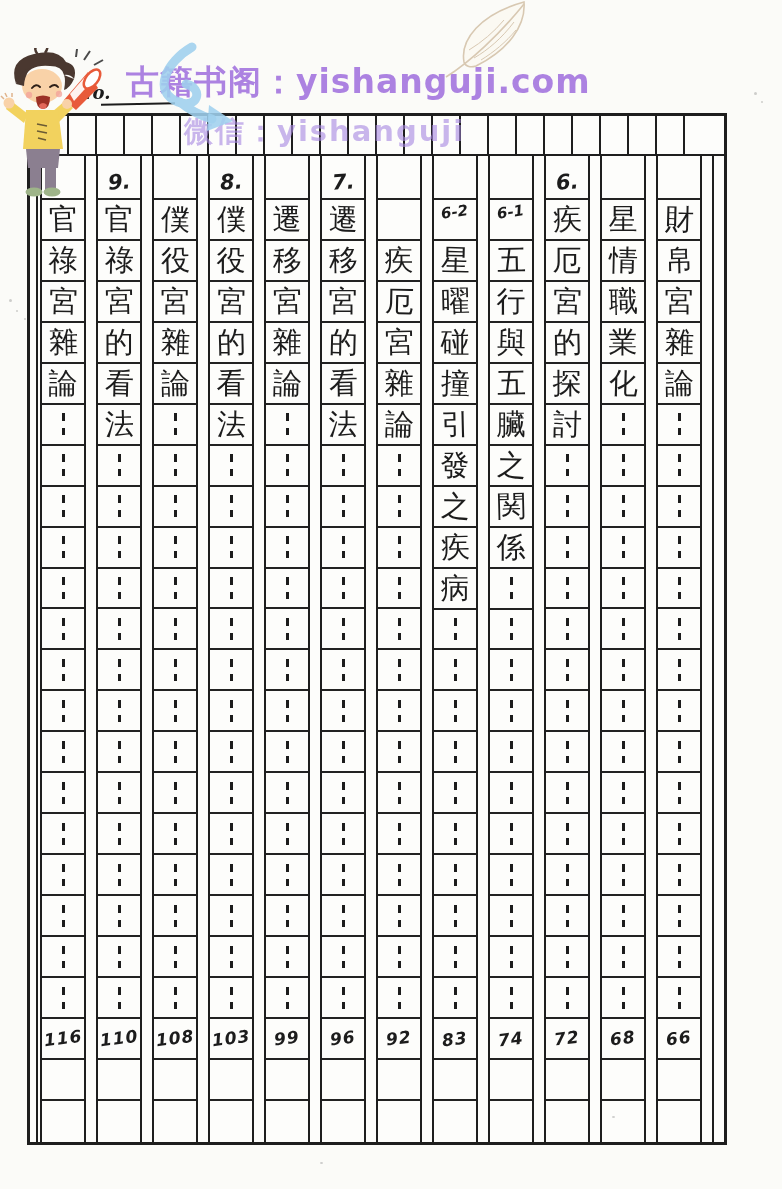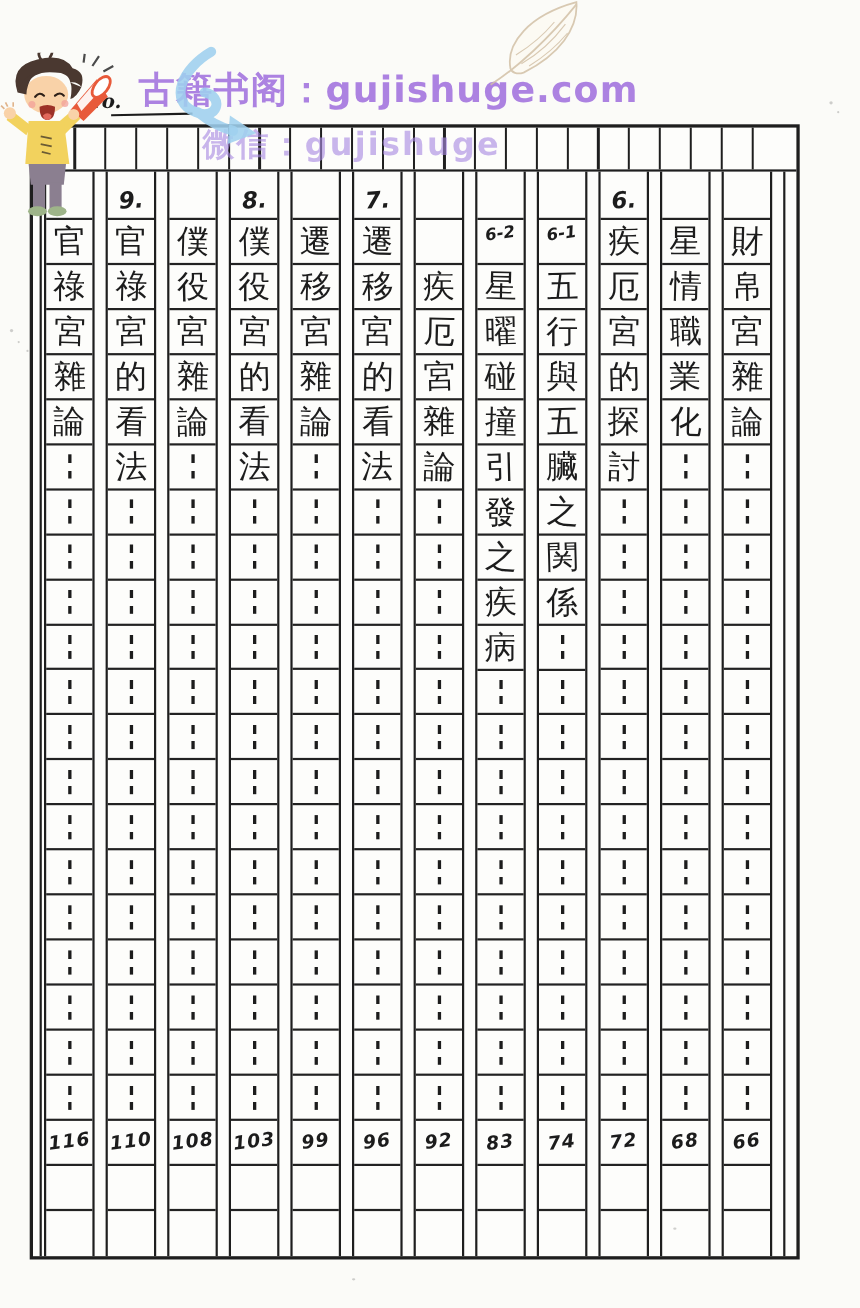--- a/index.html
+++ b/index.html
@@ -65,22 +65,22 @@
   .no-line{
     position:absolute;left:101px;top:103px;width:74px;z-index:5;
     border-bottom:2.5px solid #1c1c1c;transform:rotate(-1.2deg);
   }
   .svgdec{position:absolute;z-index:7;}
   .speck{position:absolute;background:#8a8a86;border-radius:50%;opacity:.4;z-index:2;}
 </style>
 </head>
 <body>
 
-<div class="wm1">古籍书阁：gujishuge.com</div>
-<div class="wm2">微信：gujishuge</div>
+<div class="wm1">古籍书阁：yishanguji.com</div>
+<div class="wm2">微信：yishanguji</div>
 <div class="no">No.</div>
 <div class="no-line"></div>
 
 <div class="grid">
   <div class="strip-row"></div>
   <div class="gbody">
     <div class="mstrip-l"></div>
 
     <div style="display:contents" id="cols"><div class="col">
           <div class="sec-cell"></div>

